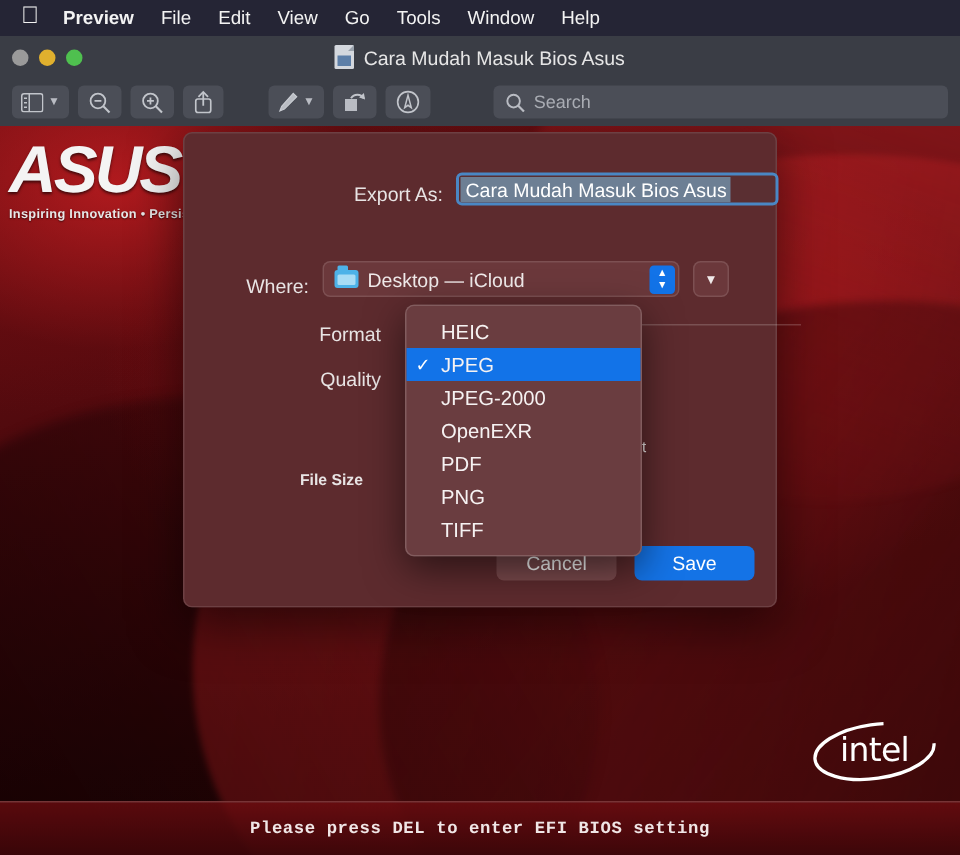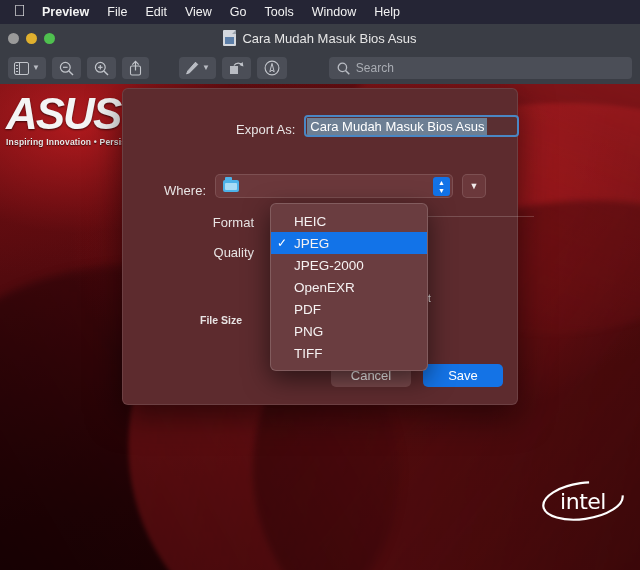--- a/index.html
+++ b/index.html
@@ -374,40 +374,44 @@
       <div class="asus-tag">Inspiring Innovation • Persistent</div>
     </div>
 
     <div class="intel-logo">
       <svg width="86" height="44" viewBox="0 0 86 44">
         <ellipse cx="43" cy="22" rx="40" ry="18" fill="none" stroke="#ffffff" stroke-width="2.2" stroke-dasharray="150 40" transform="rotate(-8 43 22)"></ellipse>
       </svg>
       <div class="intel-word">intel</div>
     </div>
 
+    <div class="statusbar">
+      <span>Please press DEL to enter EFI BIOS setting</span>
+    </div>
   </div>
 
   <div class="sheet">
 
     <div class="row r-export">
       <div class="lbl">Export As:</div>
       <div class="namefield">
         <span class="namesel">Cara Mudah Masuk Bios Asus</span>
       </div>
     </div>
 
     <div class="row r-tags">
       <div class="lbl">Tags:</div>
       <div class="tagfield"></div>
     </div>
 
     <div class="row r-where">
       <div class="lbl">Where:</div>
       <div class="wherepop">
         <div class="folder-ico"></div>
+        <span class="where-txt">Desktop — iCloud</span>
         <div class="stepper">
           <span>▲</span>
           <span>▼</span>
         </div>
       </div>
       <div class="chevbtn">
         <span>▼</span>
       </div>
     </div>
 

